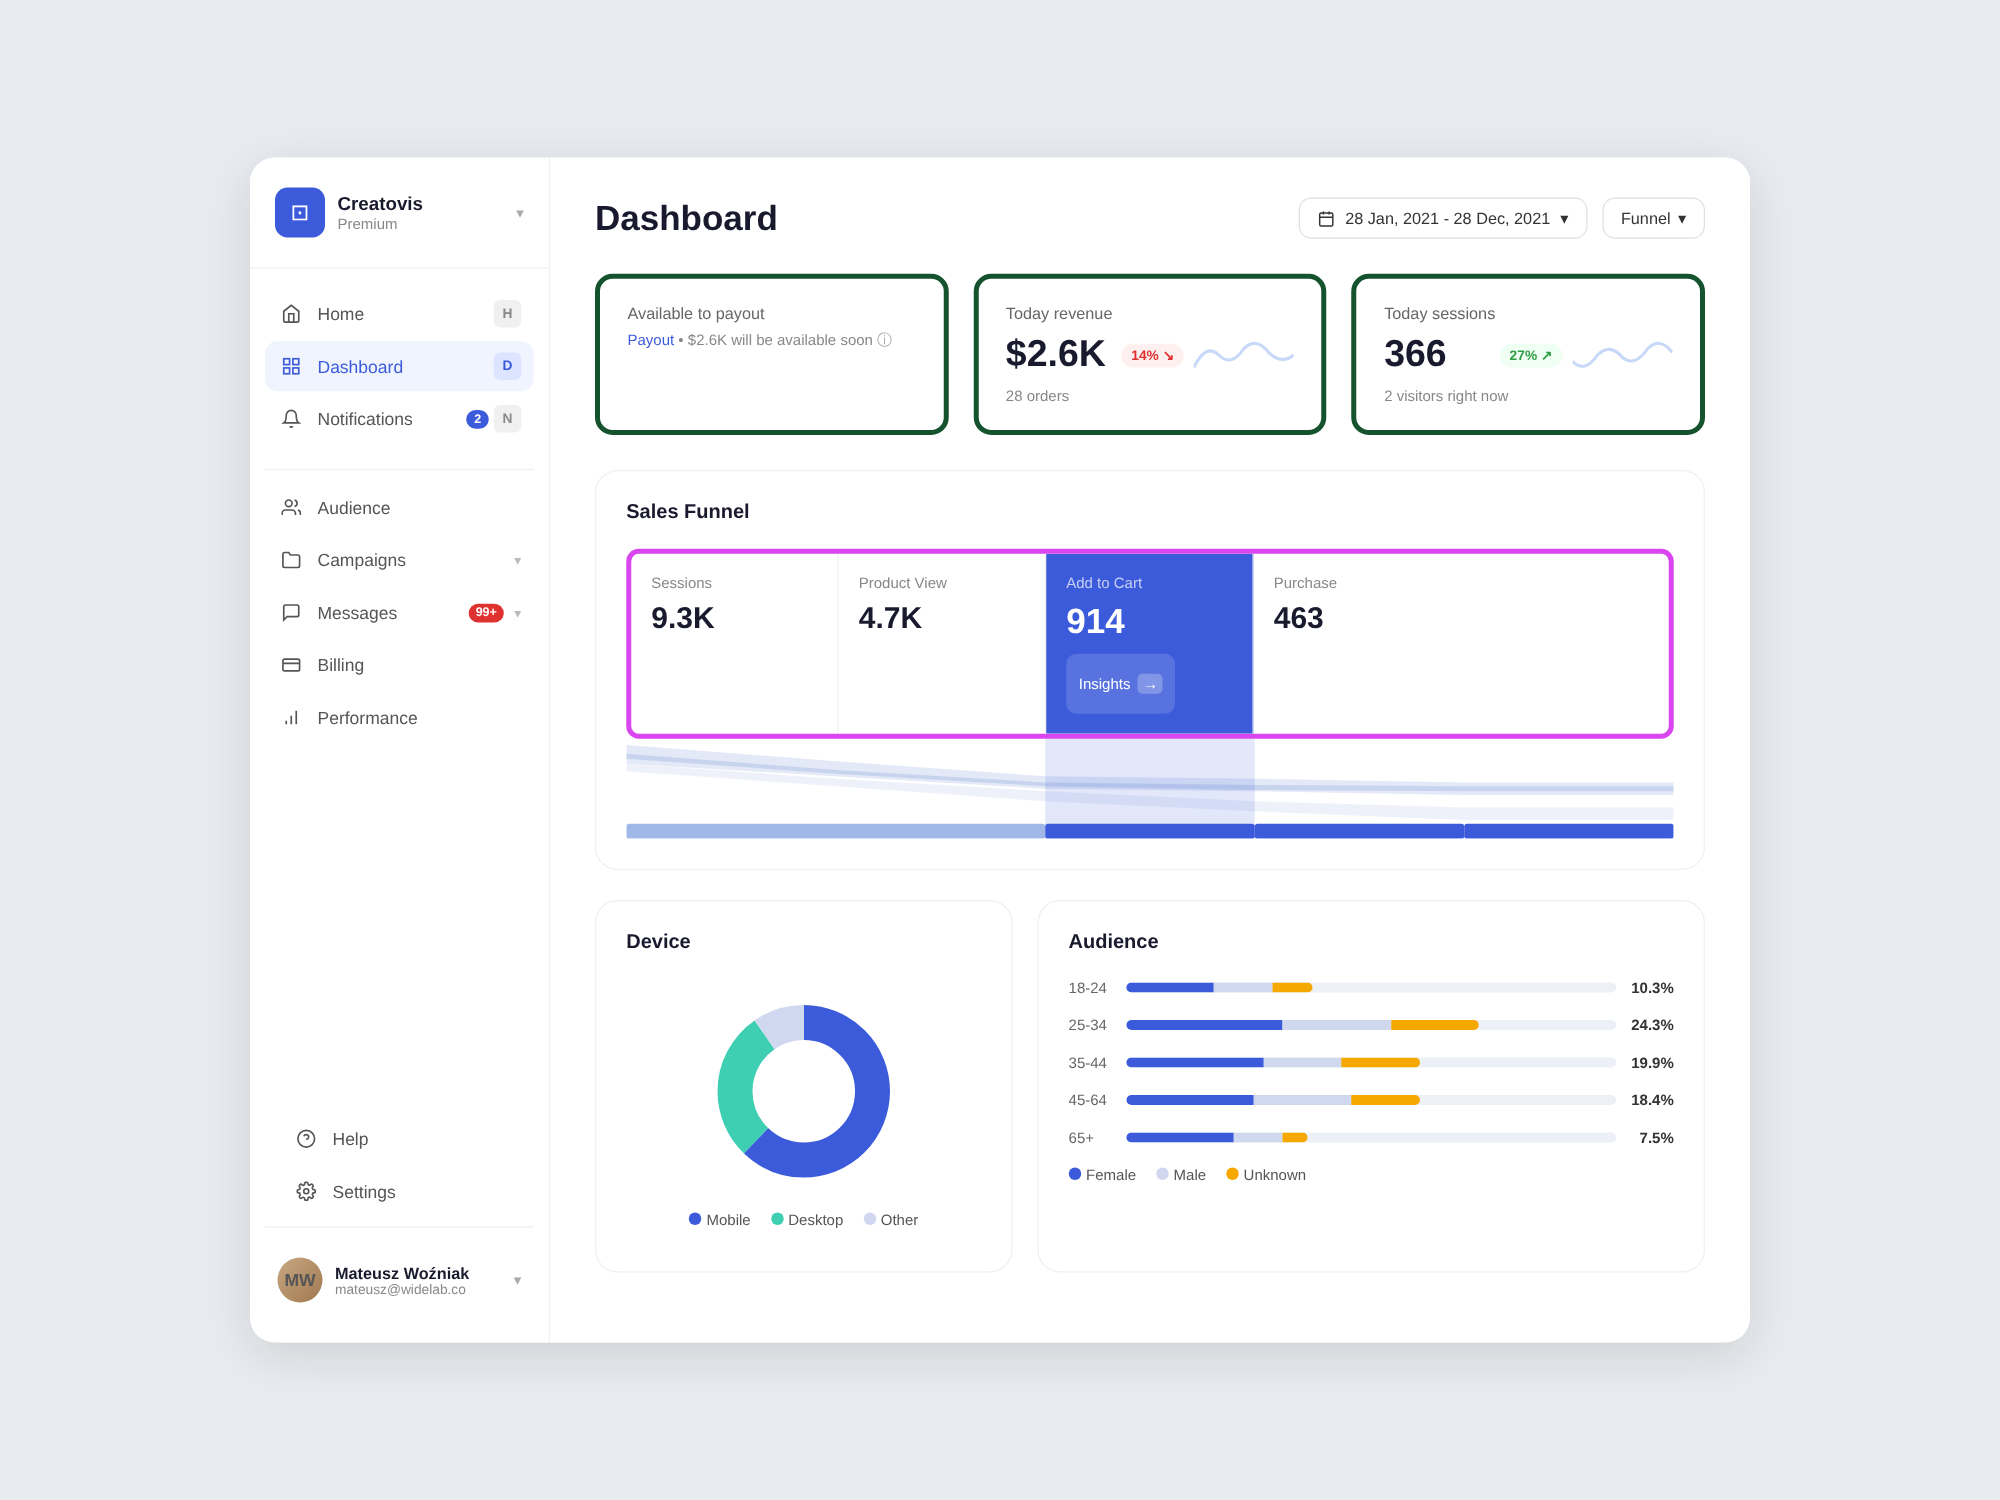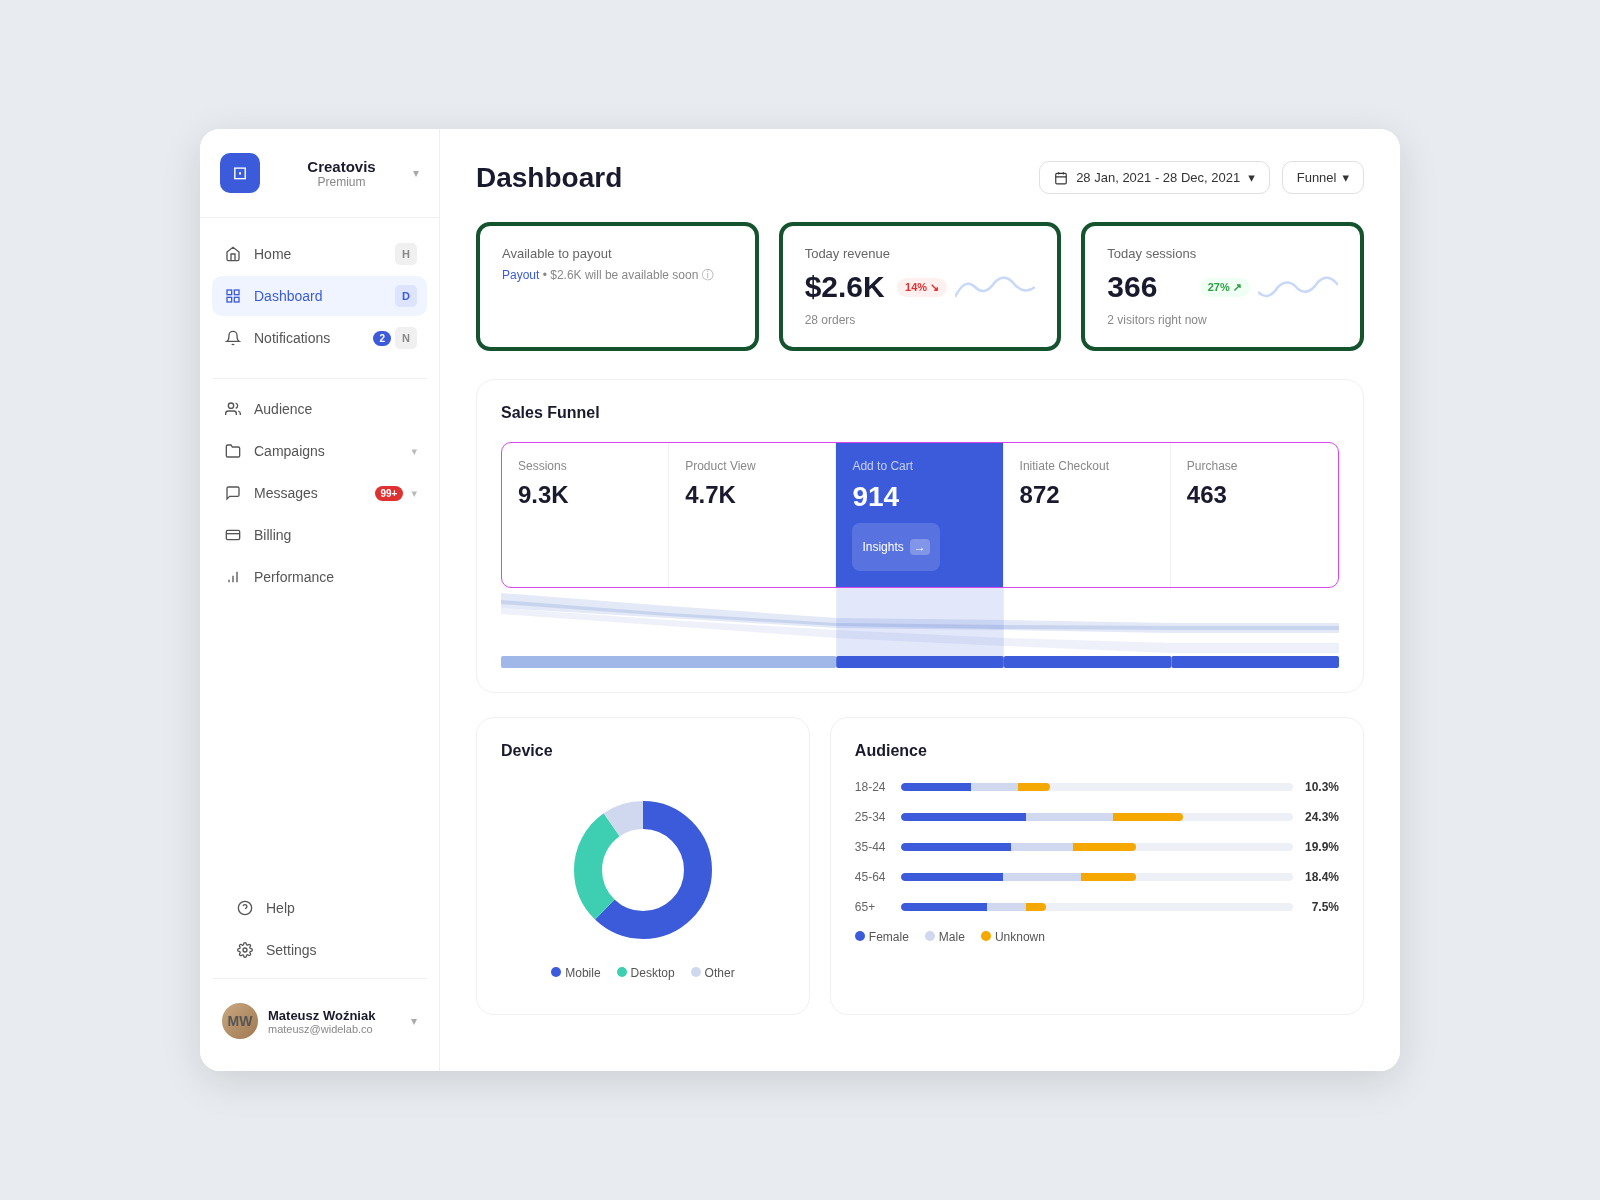--- a/index.html
+++ b/index.html
@@ -43,21 +43,21 @@
     .brand-icon {
       width: 40px; height: 40px;
       background: #3b5bdb;
       border-radius: 10px;
       display: flex; align-items: center; justify-content: center;
       color: #fff;
       font-size: 18px;
       margin-right: 10px;
       flex-shrink: 0;
     }
-    .brand-text { flex: 1; text-align: center; }
+    .brand-text { flex: 1; }
     .brand-name { font-weight: 700; font-size: 15px; color: #1a1a2e; }
     .brand-plan { font-size: 12px; color: #888; }
     .brand-chevron { color: #aaa; font-size: 12px; }
 
     .nav-section { padding: 0 12px; margin-bottom: 8px; }
     .nav-item {
       display: flex;
       align-items: center;
       padding: 9px 10px;
       border-radius: 10px;
@@ -237,21 +237,21 @@
       font-size: 16px;
       font-weight: 700;
       color: #1a1a2e;
       margin-bottom: 20px;
     }
 
     .funnel-cols {
       display: grid;
       grid-template-columns: repeat(5, 1fr);
       gap: 0;
-      border: 1px solid #d946ef;
+      border: 4px solid #d946ef;
       border-radius: 10px;
       overflow: hidden;
       margin-bottom: 0;
     }
     .funnel-col {
       border-right: 1px solid #f0f0f0;
       padding: 16px;
       position: relative;
     }
     .funnel-col:last-child { border-right: none; }
@@ -530,24 +530,20 @@
           <div class="funnel-col-label">Product View</div>
           <div class="funnel-col-value">4.7K</div>
         </div>
         <div class="funnel-col highlighted">
           <div class="funnel-col-label">Add to Cart</div>
           <div class="funnel-col-value">914</div>
           <button class="funnel-insights-btn">
             <span>Insights</span>
             <span style="background:rgba(255,255,255,0.25);border-radius:4px;padding:1px 4px;">→</span>
           </button>
-        </div>
-        <div class="funnel-col">
-          <div class="funnel-col-label">Initiate Checkout</div>
-          <div class="funnel-col-value">872</div>
         </div>
         <div class="funnel-col">
           <div class="funnel-col-label">Purchase</div>
           <div class="funnel-col-value">463</div>
         </div>
       </div>
 
       <div style="width:100%; height:80px; margin-top:0; overflow:hidden;">
         <svg width="100%" height="80" viewBox="0 0 900 80" preserveAspectRatio="none">
 

